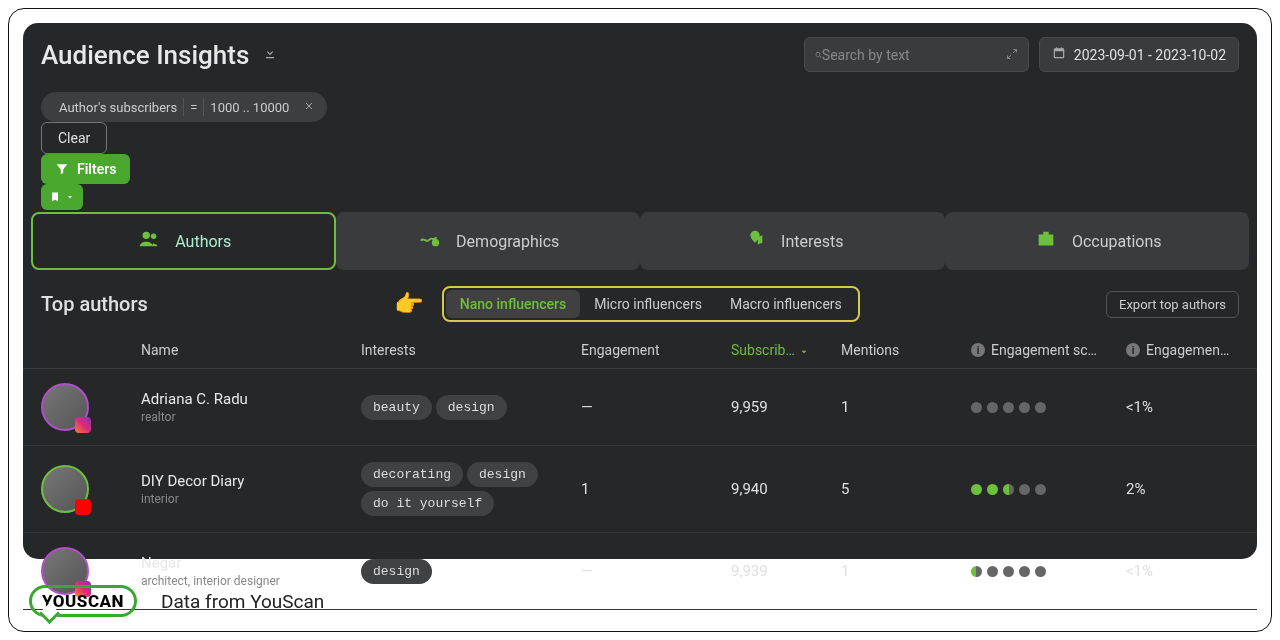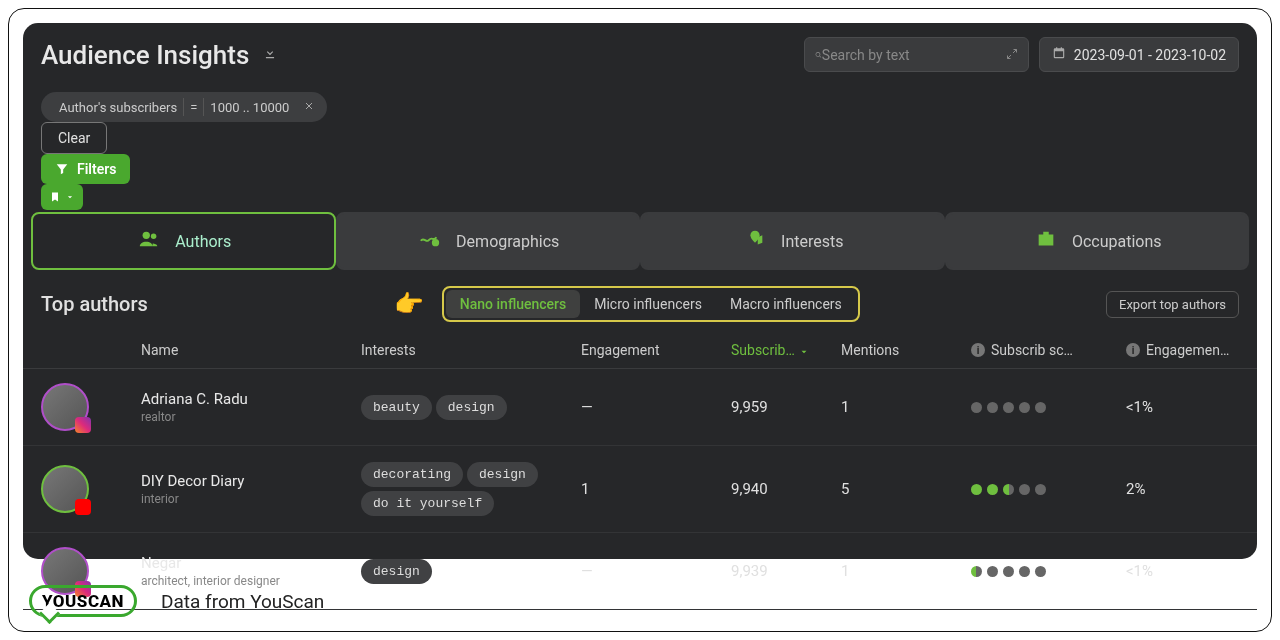--- a/index.html
+++ b/index.html
@@ -195,21 +195,21 @@
       <div class="col">Engagement</div>
       <div class="col sort">
         <span>Subscrib…</span>
         <svg width="10" height="10" viewBox="0 0 24 24" fill="currentColor">
             <path d="M12 20l-6-6h12zM12 4v10"></path>
           </svg>
       </div>
       <div class="col">Mentions</div>
       <div class="col info">
           <span class="info-dot">i</span>
-          <span>Subscrib sc…</span>
+          <span>Engagement sc…</span>
         </div>
       <div class="col info">
           <span class="info-dot">i</span>
           <span>Engagemen…</span>
         </div>
     </div>
 
     <div id="rows">
     <div class="trow">
       <div class="avatar-wrap">

